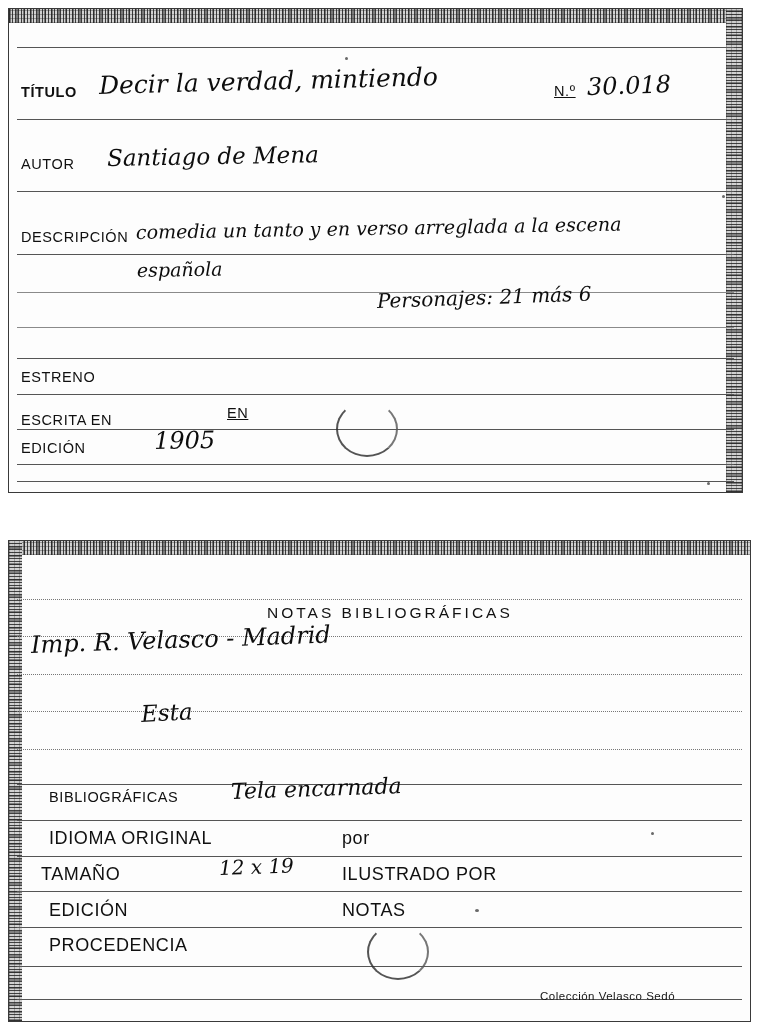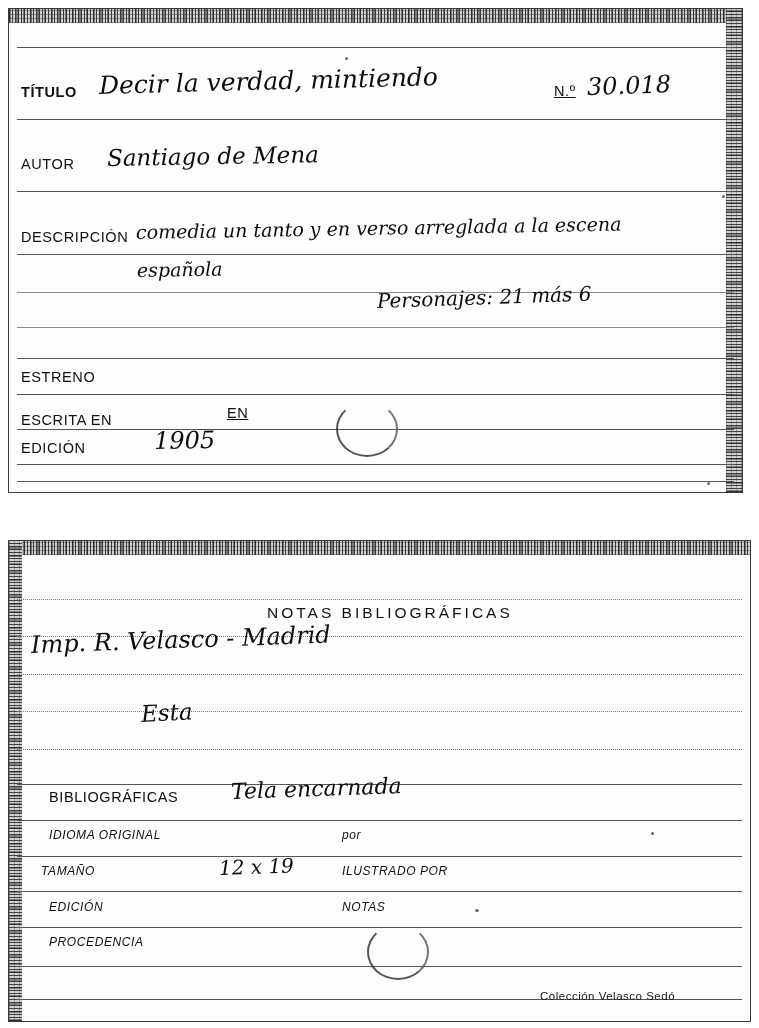--- a/index.html
+++ b/index.html
@@ -58,21 +58,21 @@
   .rule.light { border-top: 1px solid #8a8a8a; }
   .rule.dotted { border-top: 1px dotted #777; }
 
   .field-label {
     position: absolute;
     font-size: 14.5px;
     letter-spacing: .6px;
     color: #101010;
     white-space: nowrap;
   }
-  .field-label.small { font-size: 12px; font-style: italic; }
+  .field-label.small { font-size: 18px; }
 
   .hand {
     position: absolute;
     font-family: "DejaVu Serif", serif;
     font-style: italic;
     color: #0d0d0d;
     white-space: nowrap;
     transform-origin: left center;
   }
 

